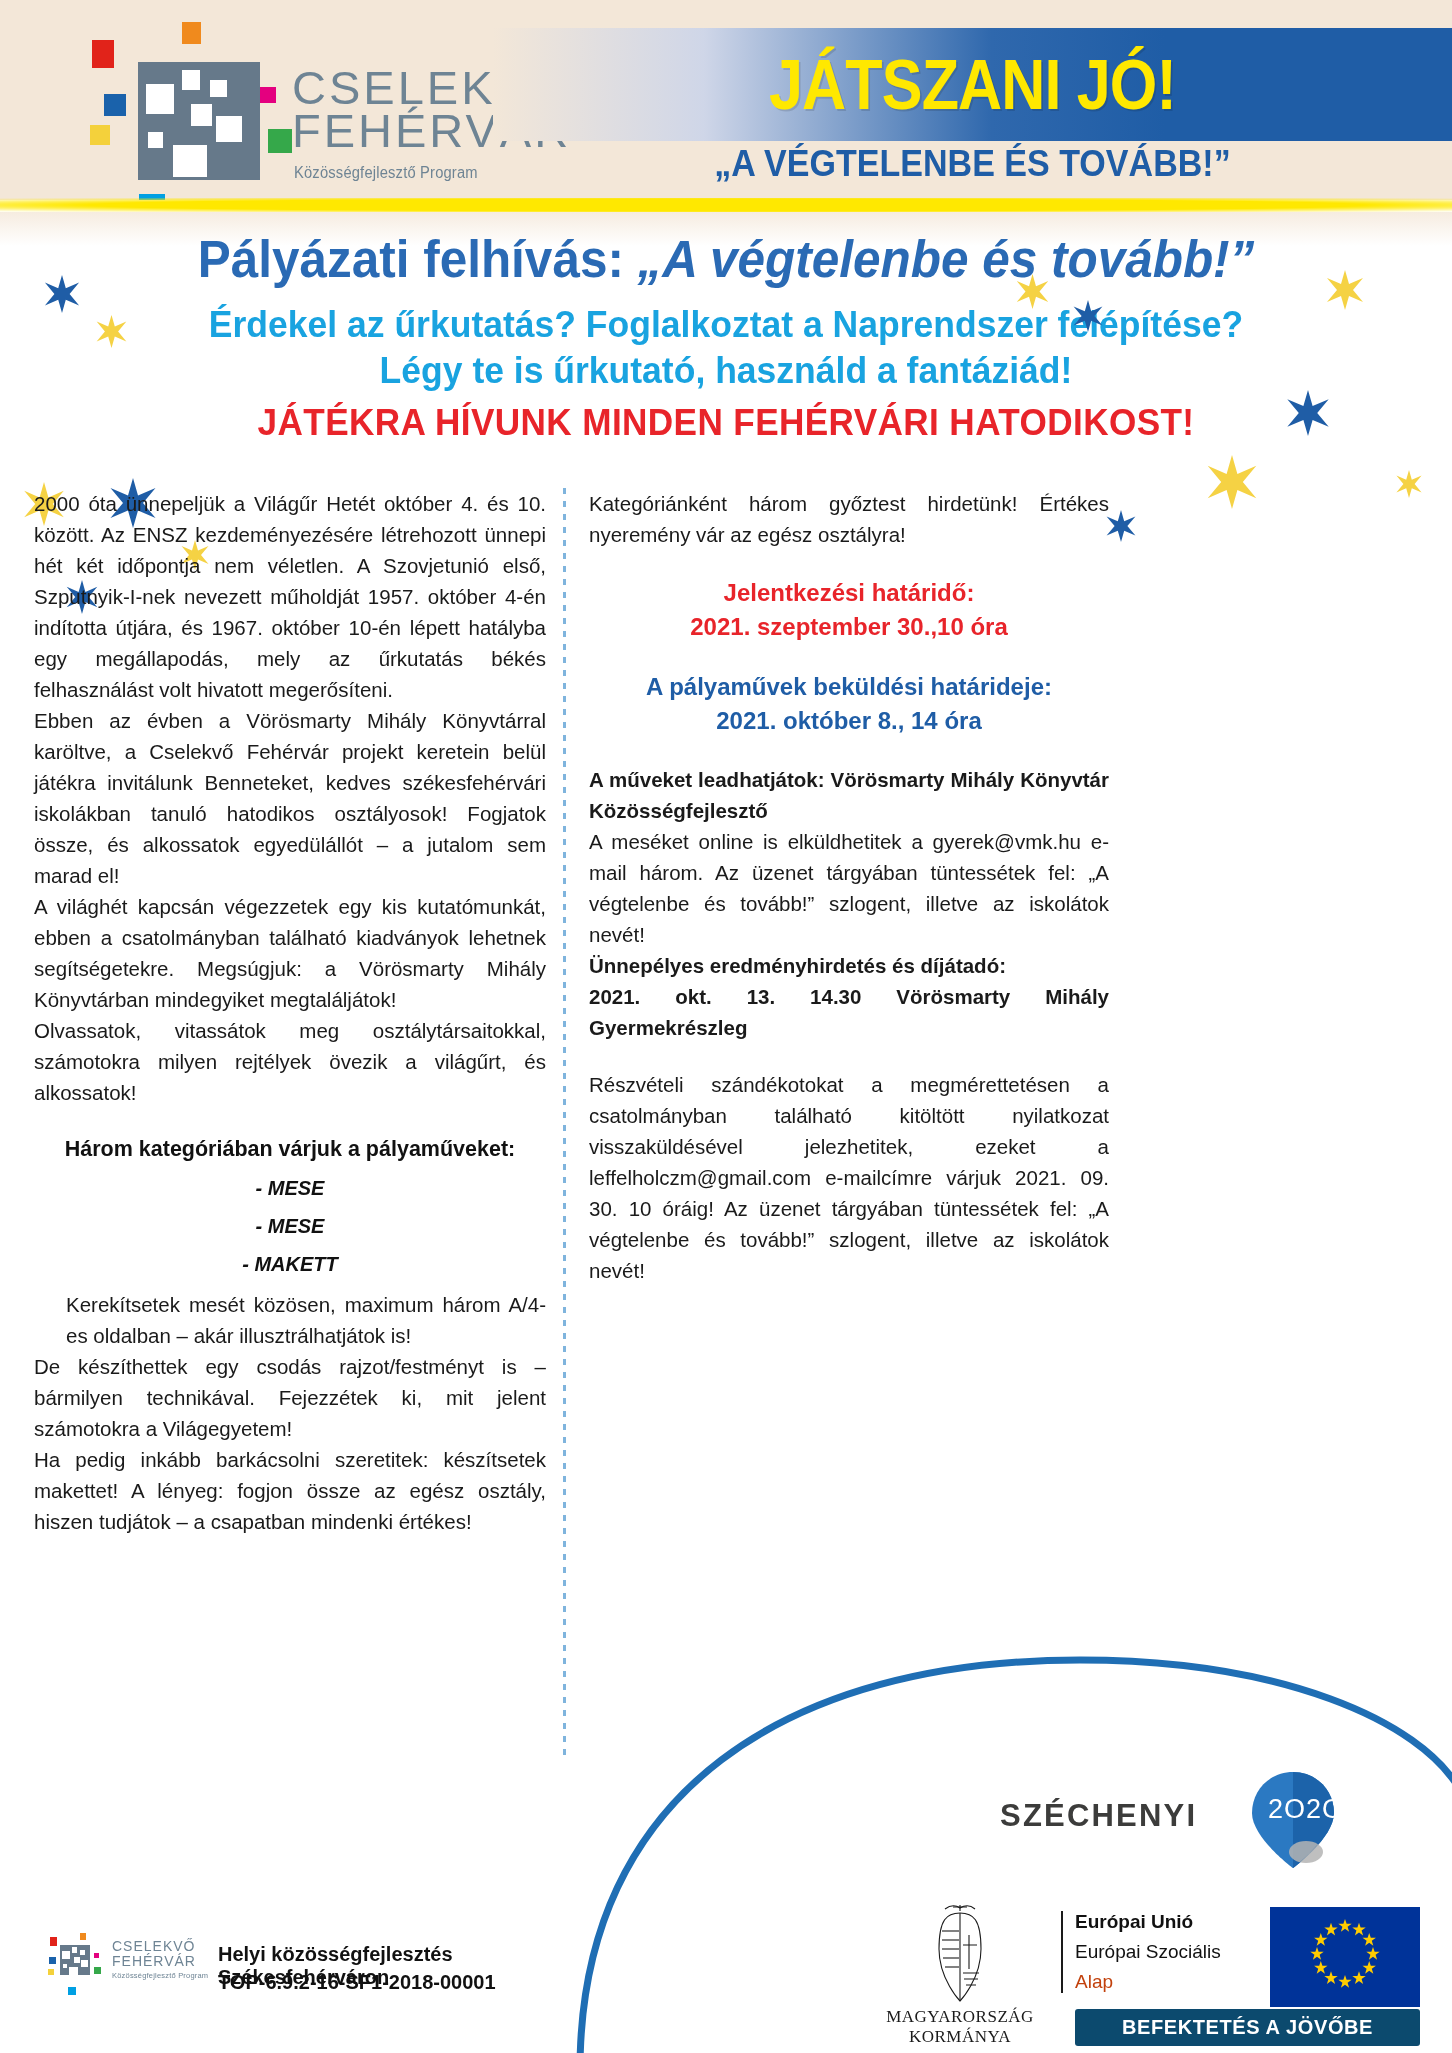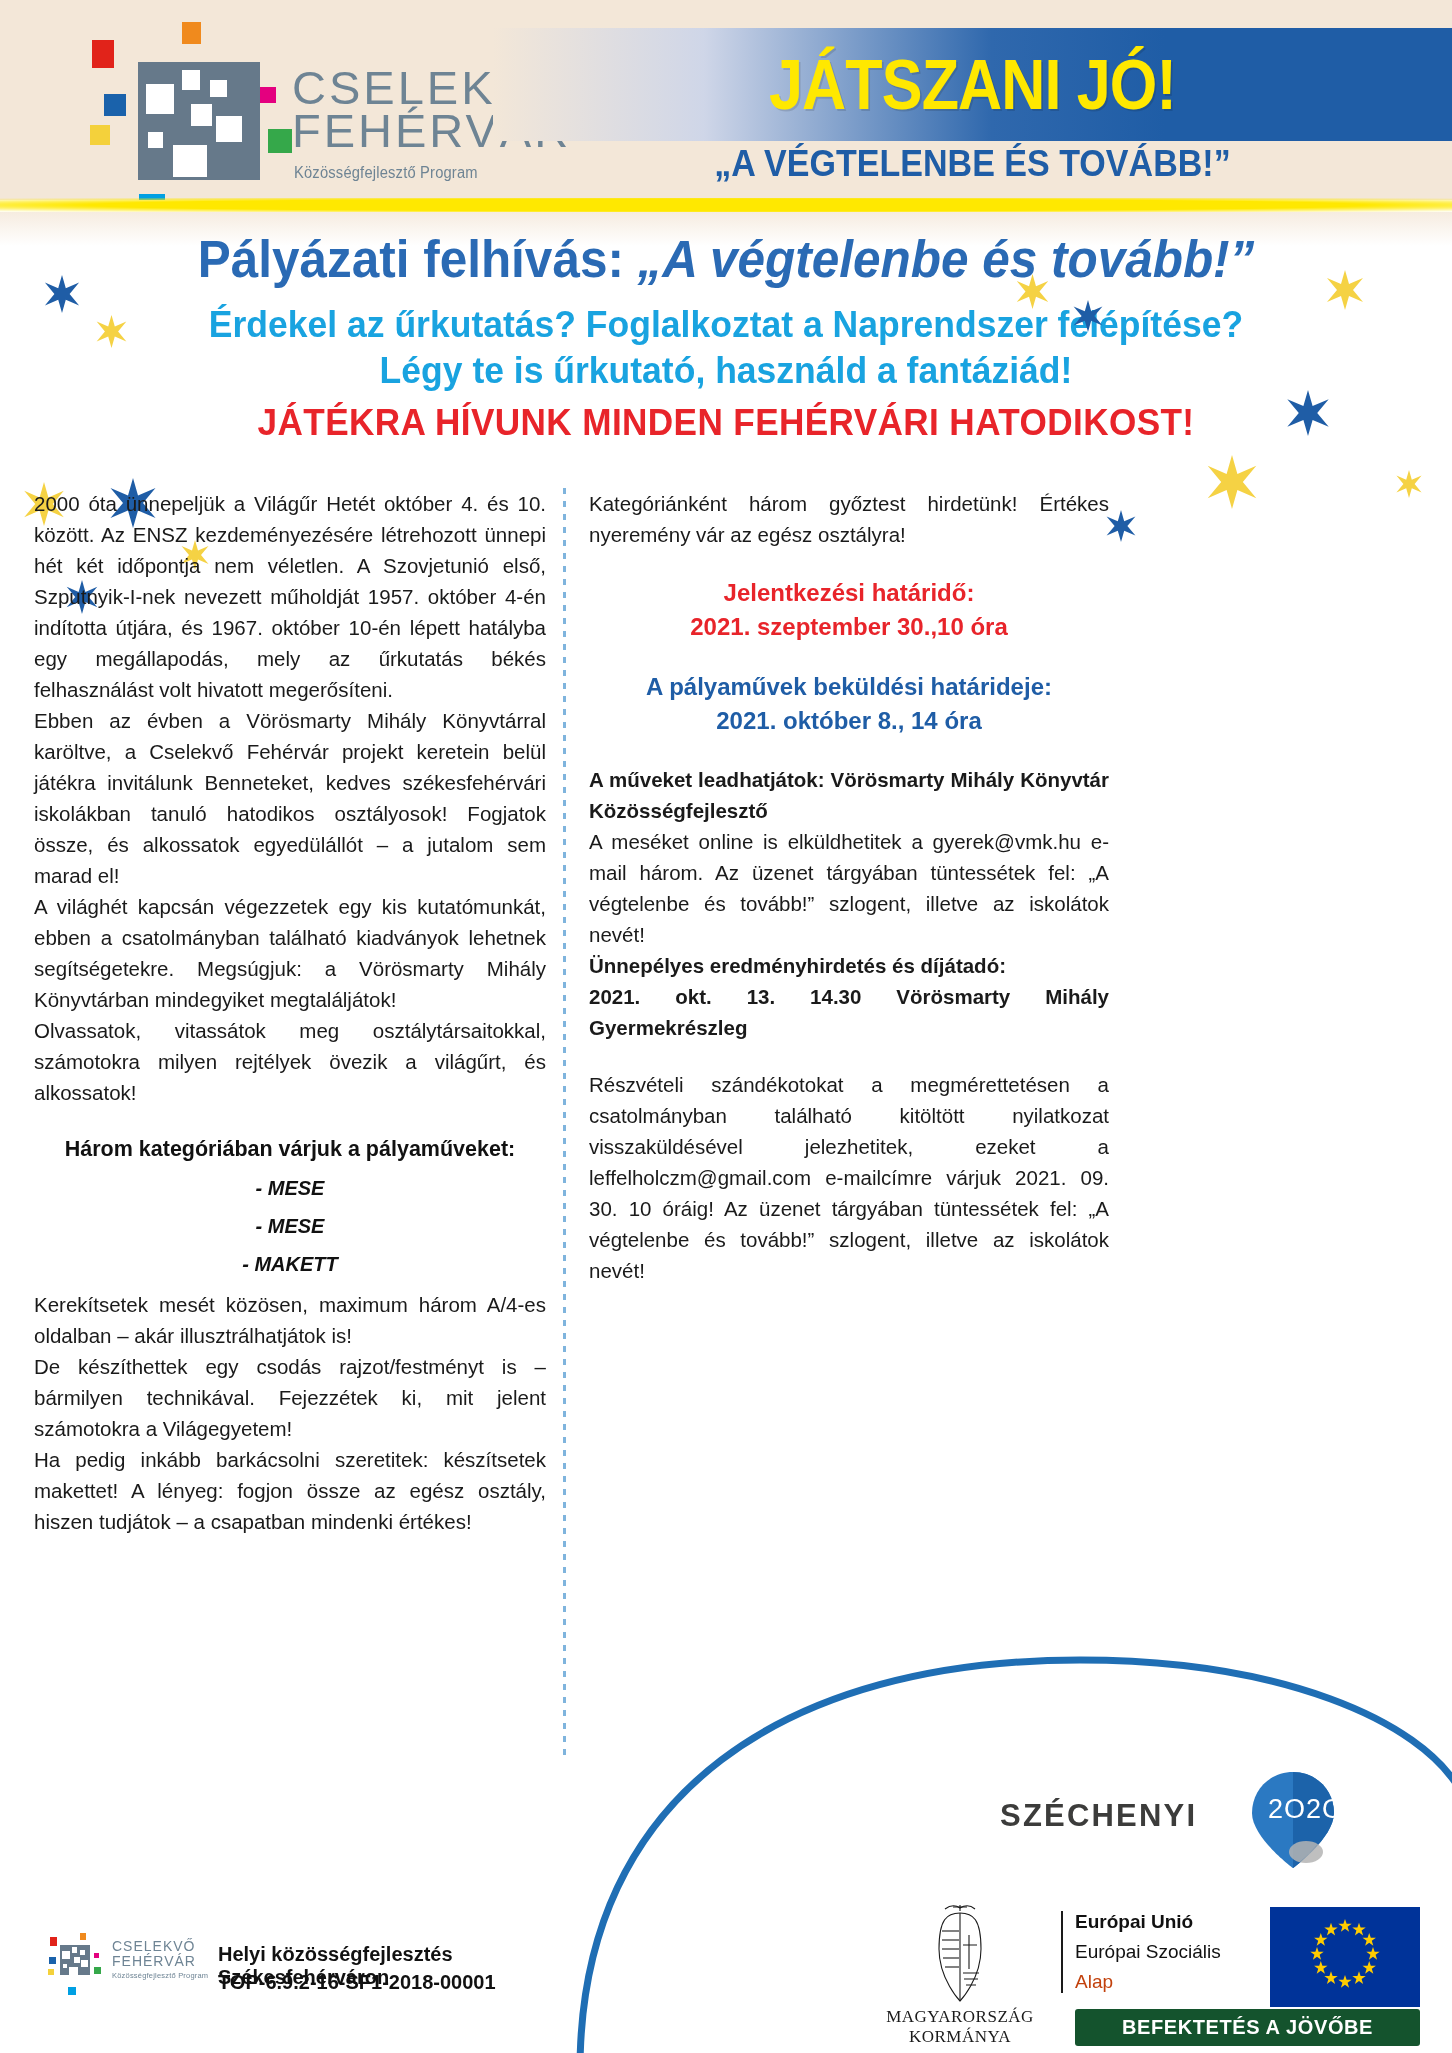--- a/index.html
+++ b/index.html
@@ -165,21 +165,21 @@
   }
   .coa-l1{top:102px;font-size:17px;}
   .coa-l2{top:122px;font-size:17px;}
   .eu-vline{position:absolute;left:176px;top:6px;width:2px;height:82px;background:#1a1a1a;}
   .eu-t1{position:absolute;left:190px;top:6px;font-size:19px;font-weight:bold;color:#111;}
   .eu-t2{position:absolute;left:190px;top:36px;font-size:19px;color:#111;}
   .eu-t3{position:absolute;left:190px;top:66px;font-size:19px;color:#c2410c;}
   .eu-flag{position:absolute;left:385px;top:2px;width:150px;height:100px;background:#003399;}
   .eu-flag svg{display:block;}
   .befek{
-    position:absolute;left:190px;top:104px;width:345px;height:37px;background:#14532d;border-radius:3px;
+    position:absolute;left:190px;top:104px;width:345px;height:37px;background:#0c4a6e;border-radius:3px;
     display:flex;align-items:center;justify-content:center;
     color:#fff;font-weight:bold;font-size:20px;letter-spacing:0.6px;
   }
 
   
   .foot-left{position:absolute;left:46px;top:1925px;width:520px;height:100px;}
   .fl-logo{position:absolute;left:0;top:8px;width:62px;height:62px;}
   .fl-core{position:absolute;left:14px;top:12px;width:30px;height:30px;background:#66798a;}
   .fl-core span{position:absolute;background:#fff;}
   .fl-text{position:absolute;left:66px;top:14px;color:#6e8494;font-size:14px;line-height:15px;letter-spacing:1px;}
@@ -310,21 +310,21 @@
     <p class="p-block">2000 óta ünnepeljük a Világűr Hetét október 4. és 10. között. Az ENSZ kezdeményezésére létrehozott ünnepi hét két időpontja nem véletlen. A Szovjetunió első, Szputnyik-I-nek nevezett műholdját 1957. október 4-én indította útjára, és 1967. október 10-én lépett hatályba egy megállapodás, mely az űrkutatás békés felhasználást volt hivatott megerősíteni.</p>
     <p class="p-block">Ebben az évben a Vörösmarty Mihály Könyvtárral karöltve, a Cselekvő Fehérvár projekt keretein belül játékra invitálunk Benneteket, kedves székesfehérvári iskolákban tanuló hatodikos osztályosok! Fogjatok össze, és alkossatok egyedülállót – a jutalom sem marad el!</p>
     <p class="p-block">A világhét kapcsán végezzetek egy kis kutatómunkát, ebben a csatolmányban található kiadványok lehetnek segítségetekre. Megsúgjuk: a Vörösmarty Mihály Könyvtárban mindegyiket megtaláljátok!</p>
     <p class="p-block">Olvassatok, vitassátok meg osztálytársaitokkal, számotokra milyen rejtélyek övezik a világűrt, és alkossatok!</p>
 
     <div class="cat-head">Három kategóriában várjuk a pályaműveket:</div>
     <div class="cat-item">- MESE</div>
     <div class="cat-item">- MESE</div>
     <div class="cat-item">- MAKETT</div>
 
-    <p class="p-block" style="margin-top:6px;">Kerekítsetek mesét közösen, maximum három A/4-es oldalban – akár illusztrálhatjátok is!</p>
+    <p class="p-block" style="margin-top:6px;margin-left:32px;">Kerekítsetek mesét közösen, maximum három A/4-es oldalban – akár illusztrálhatjátok is!</p>
     <p class="p-block">De készíthettek egy csodás rajzot/festményt is – bármilyen technikával. Fejezzétek ki, mit jelent számotokra a Világegyetem!</p>
     <p class="p-block">Ha pedig inkább barkácsolni szeretitek: készítsetek makettet! A lényeg: fogjon össze az egész osztály, hiszen tudjátok – a csapatban mindenki értékes!</p>
   </div>
 
   <div class="col col-right" style="position:absolute;left:589px;top:488px;width:520px;">
     <p class="p-block">Kategóriánként három győztest hirdetünk! Értékes nyeremény vár az egész osztályra!</p>
 
     <div class="spacer"></div>
     <div class="r-red">Jelentkezési határidő:</div>
     <div class="r-red">2021. szeptember 30.,10 óra</div>

